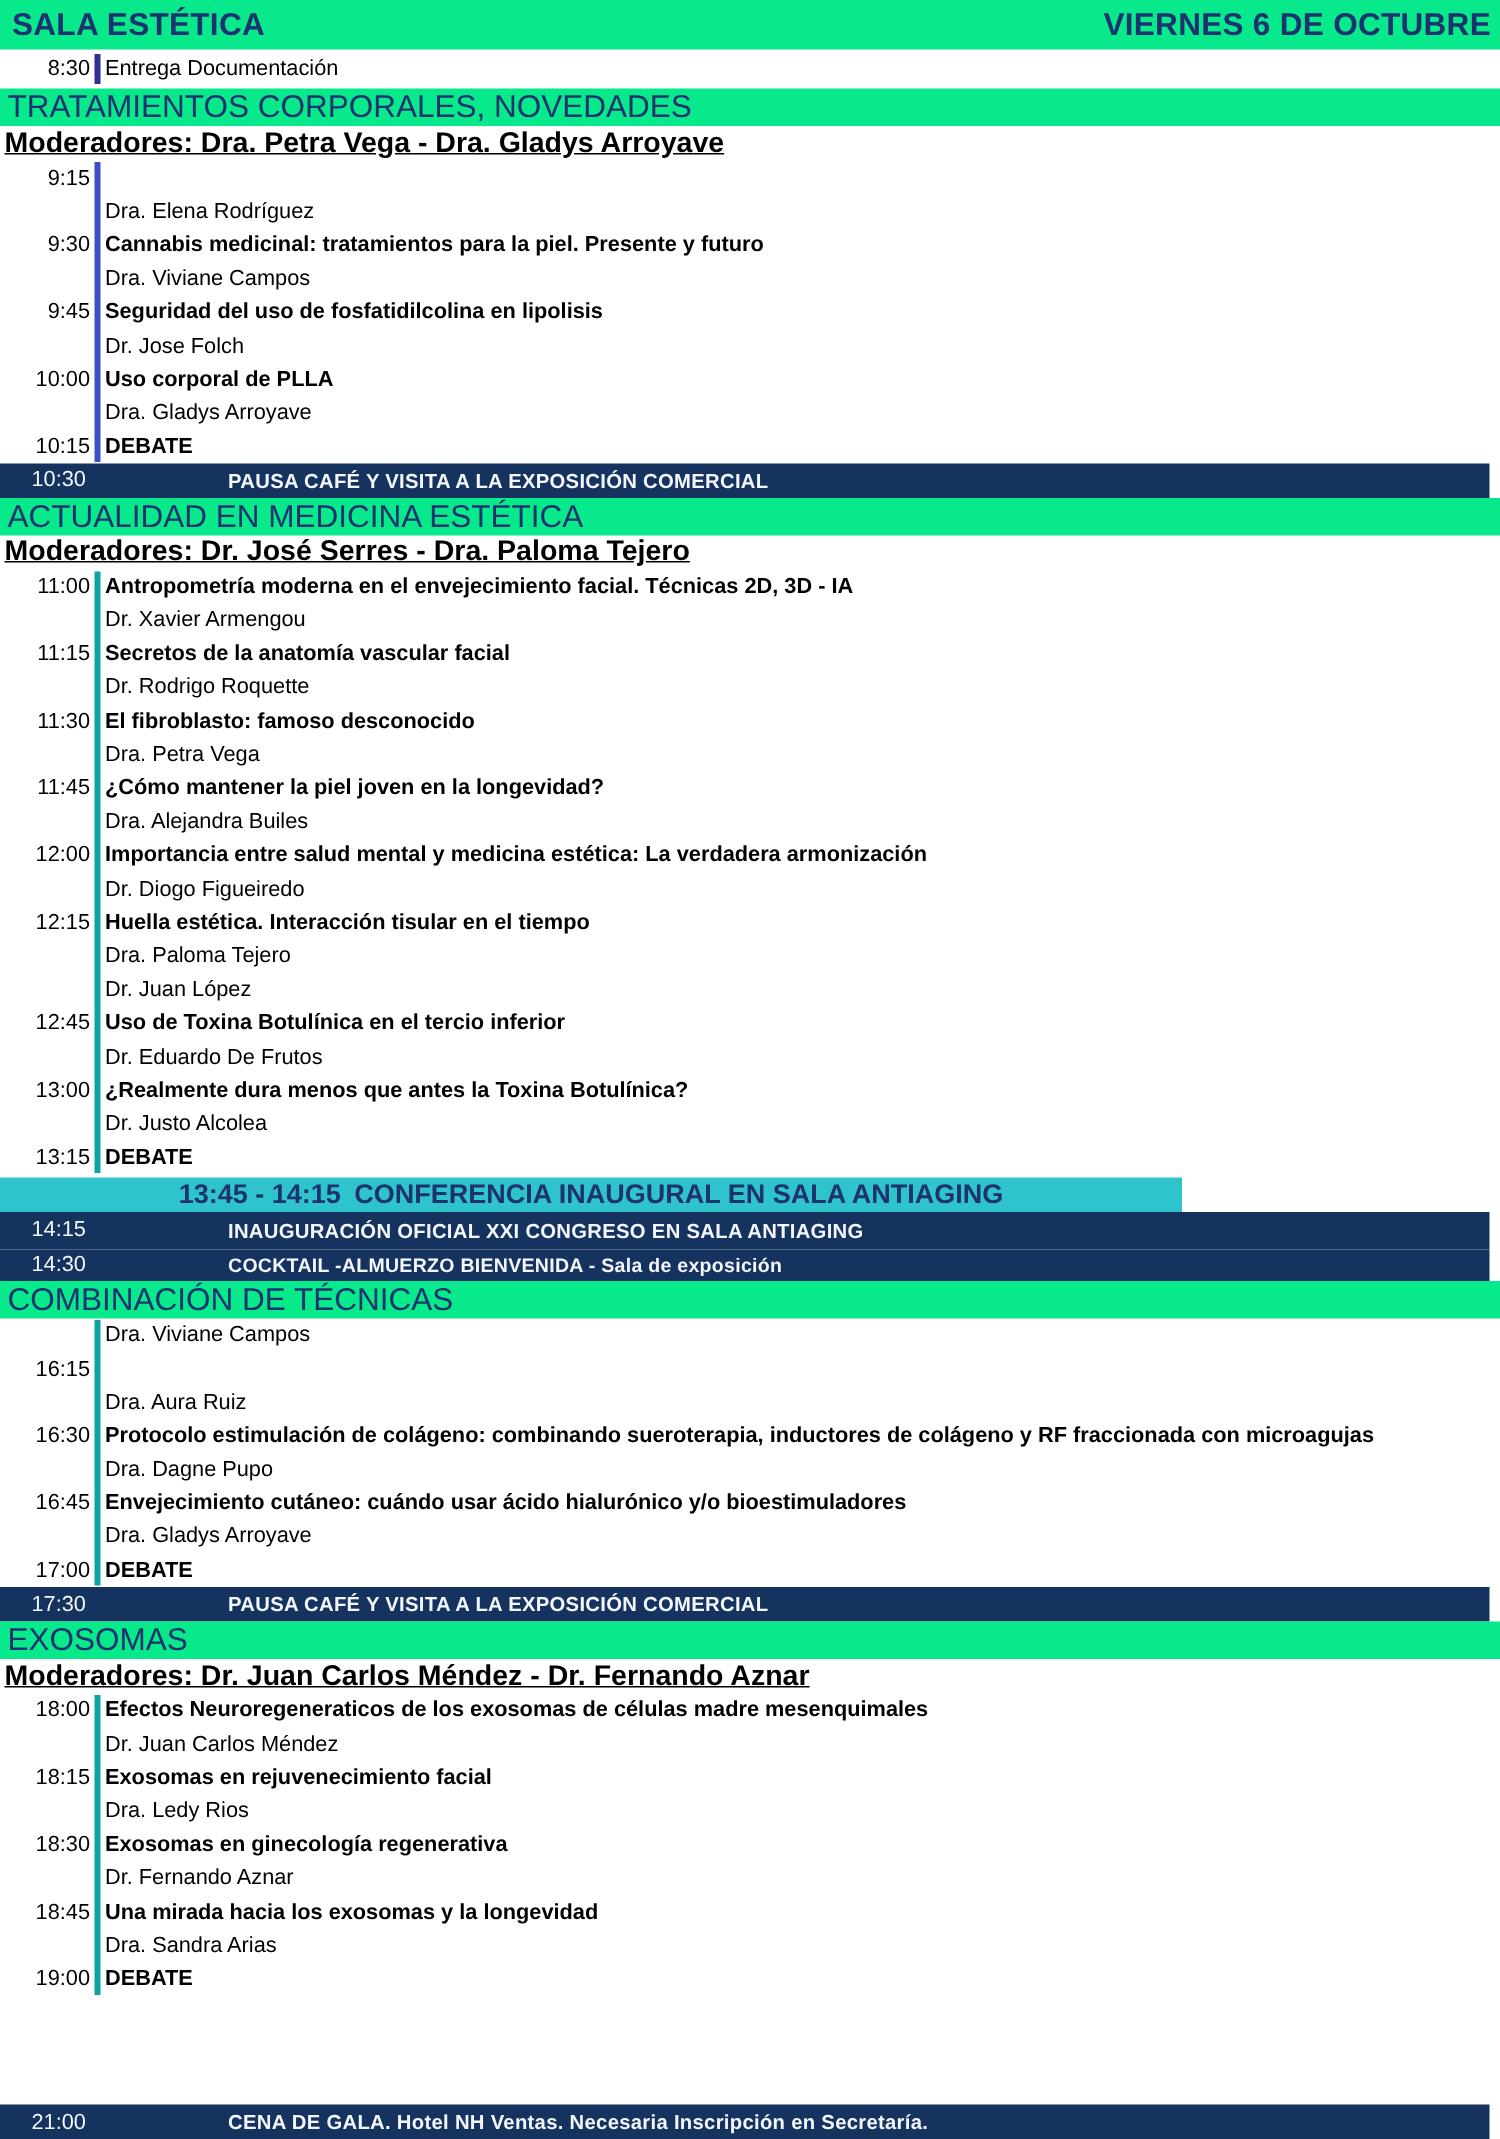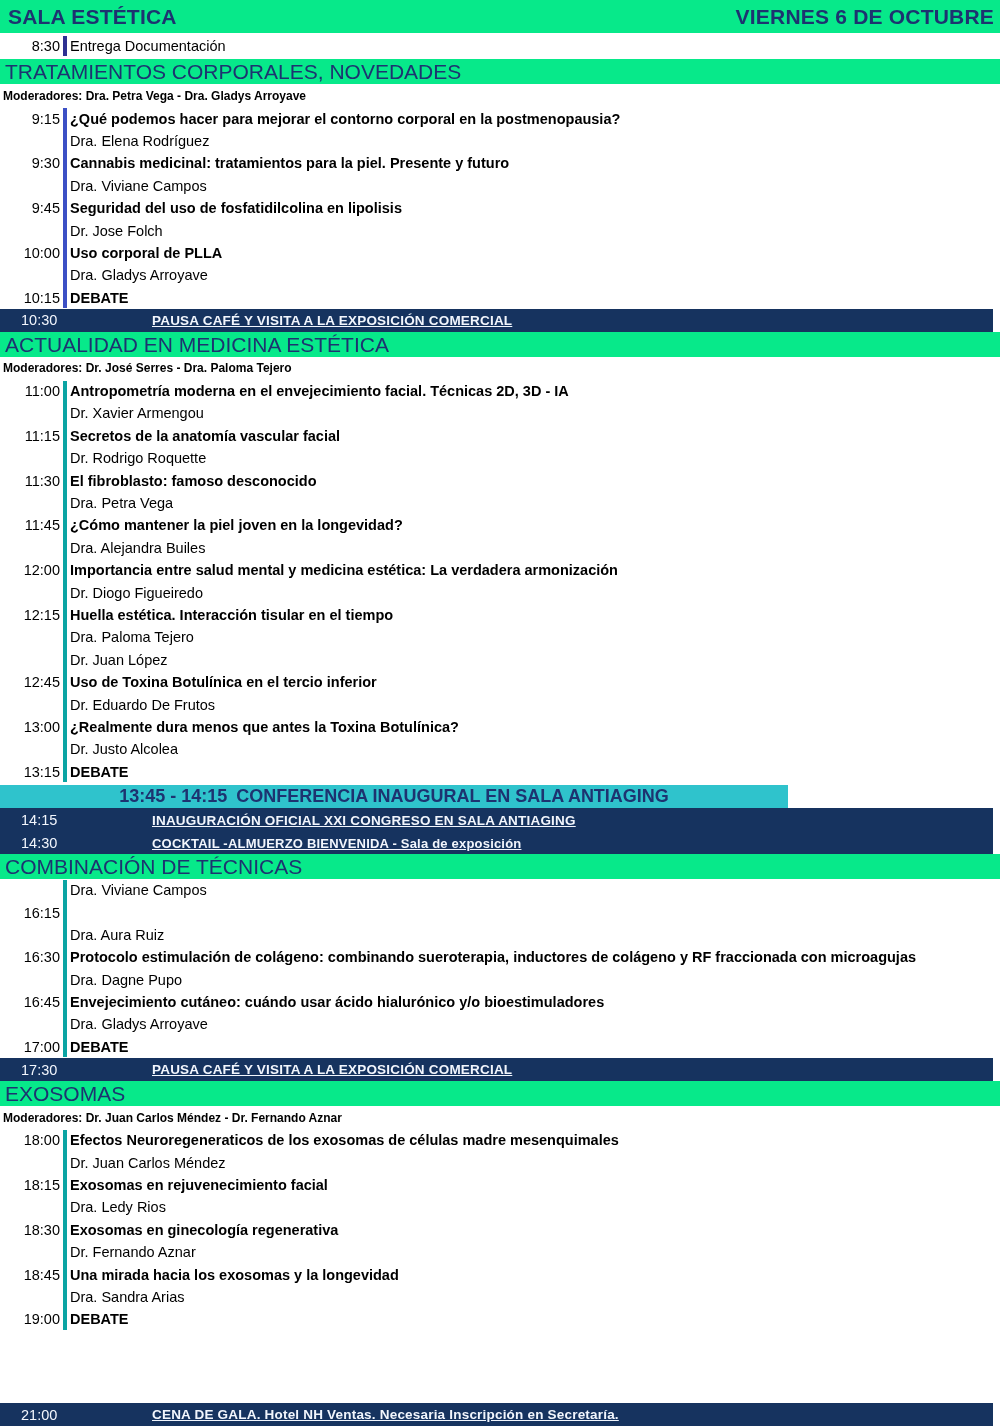--- a/index.html
+++ b/index.html
@@ -31,28 +31,28 @@
   .items.bar-indigo::before{background:var(--bar-indigo);}
   .irow{height:22.4px;display:flex;align-items:center;}
   .time{width:60px;flex:none;text-align:right;font-size:14.5px;color:var(--text);}
   .cell{margin-left:10px;white-space:pre;font-size:14.5px;}
   .cell.title{font-weight:bold;}
   .entrega{margin-top:2px;}
 
   
   .section-header{height:25px;line-height:25px;background:var(--green);color:var(--navy-head);
                   font-size:21px;padding-left:5px;white-space:nowrap;flex:none;}
-  .moderators{height:23px;display:flex;align-items:center;font-size:12px;font-weight:bold;
-              padding-left:3px;white-space:pre;flex:none;}
+  .moderators{height:23px;display:flex;align-items:center;font-size:19px;font-weight:bold;
+              padding-left:3px;white-space:pre;flex:none;text-decoration:underline;}
 
   
   .banner{height:23px;width:993px;background:var(--navy-row);color:var(--banner-text);
           display:flex;align-items:center;flex:none;}
   .banner .b-time{width:152px;flex:none;padding-left:21px;font-size:14.5px;font-weight:normal;}
-  .banner .b-label{font-size:13.5px;font-weight:bold;letter-spacing:.2px;white-space:pre;text-decoration:underline;}
+  .banner .b-label{font-size:13.5px;font-weight:bold;letter-spacing:.2px;white-space:pre;}
   .banner.tall{height:25px;}
   .banner.short{height:21px;}
   .banner.short .b-label{font-size:13px;}
   .banner.cena{margin-top:auto;}
 
   
   .cyan-banner{height:23px;width:788px;background:var(--cyan);color:var(--navy-head);
                display:flex;align-items:center;justify-content:center;gap:9px;
                font-weight:bold;font-size:18px;margin-top:2px;flex:none;white-space:pre;}
 </style>
@@ -71,21 +71,20 @@
       <span class="time">8:30</span>
       <span class="cell">Entrega Documentación</span>
     </div>
   </div>
 
   <div class="section-header" style="margin-top:2px">TRATAMIENTOS CORPORALES, NOVEDADES</div>
   <div class="moderators">Moderadores: Dra. Petra Vega - Dra. Gladys Arroyave</div>
   <div class="items bar-blue">
     <div class="irow">
       <span class="time">9:15</span>
-      <span class="cell title">¿Qué podemos hacer para mejorar el contorno corporal en la postmenopausia?</span>
     </div>
     <div class="irow">
       <span class="time"></span>
       <span class="cell">Dra. Elena Rodríguez</span>
     </div>
     <div class="irow">
       <span class="time">9:30</span>
       <span class="cell title">Cannabis medicinal: tratamientos para la piel. Presente y futuro</span>
     </div>
     <div class="irow">

